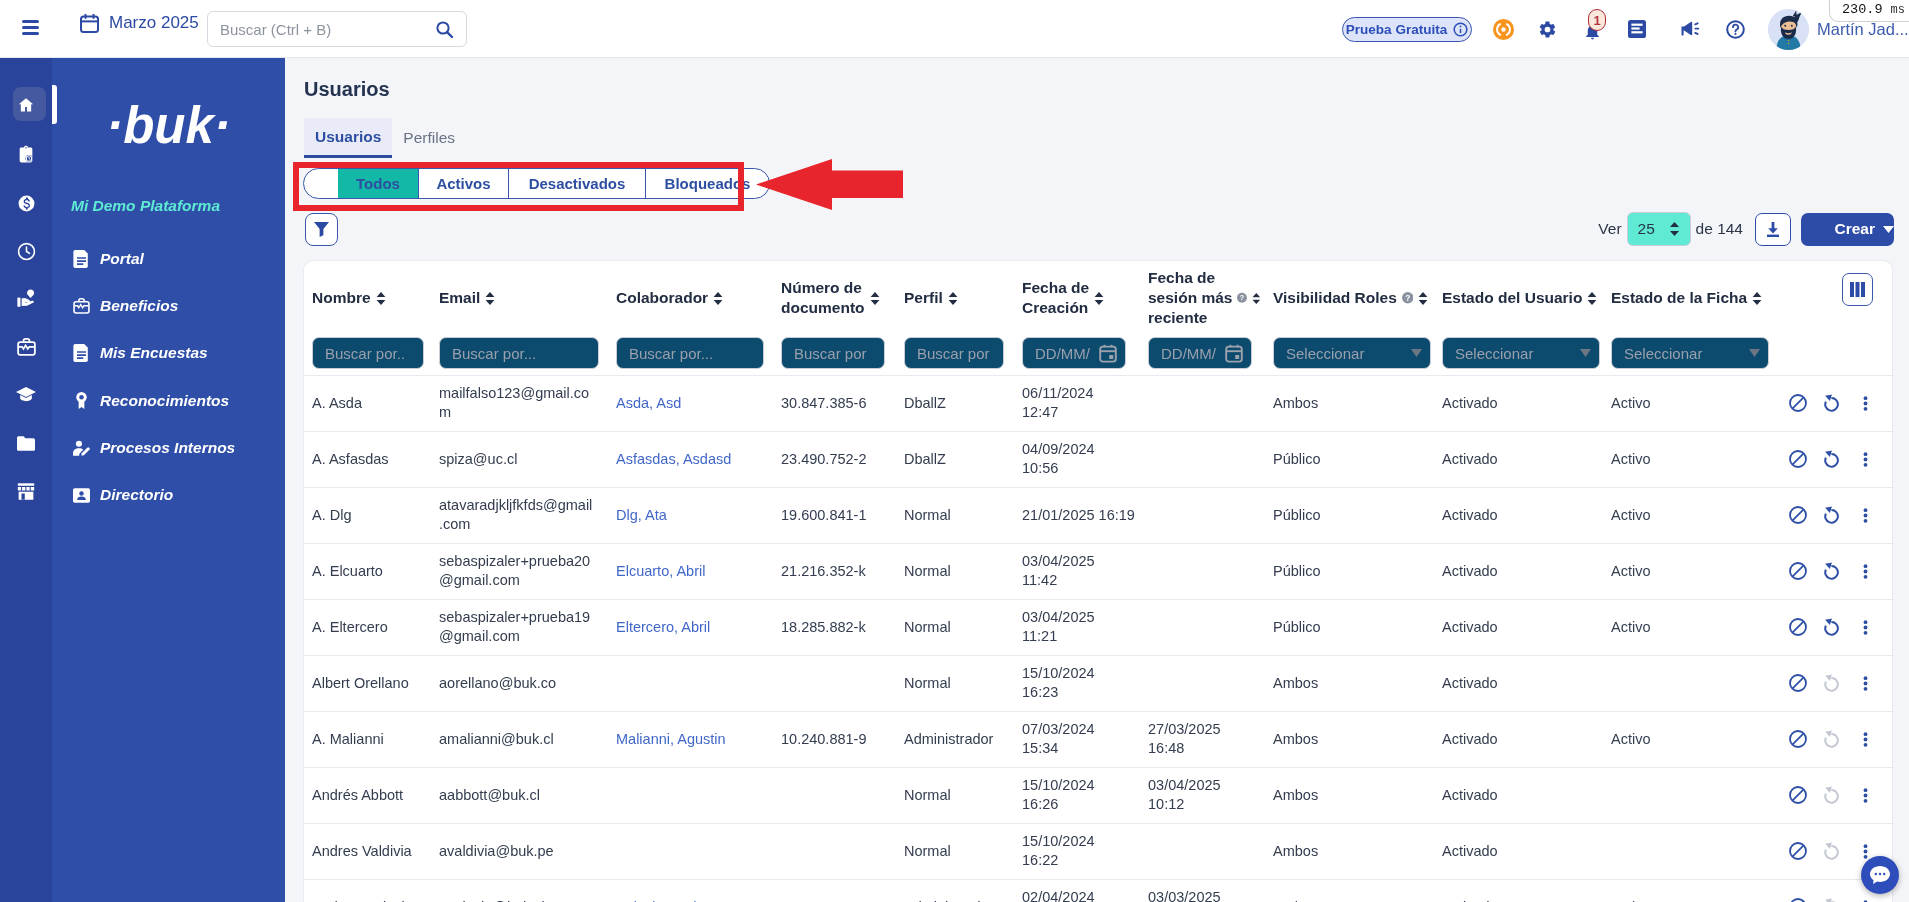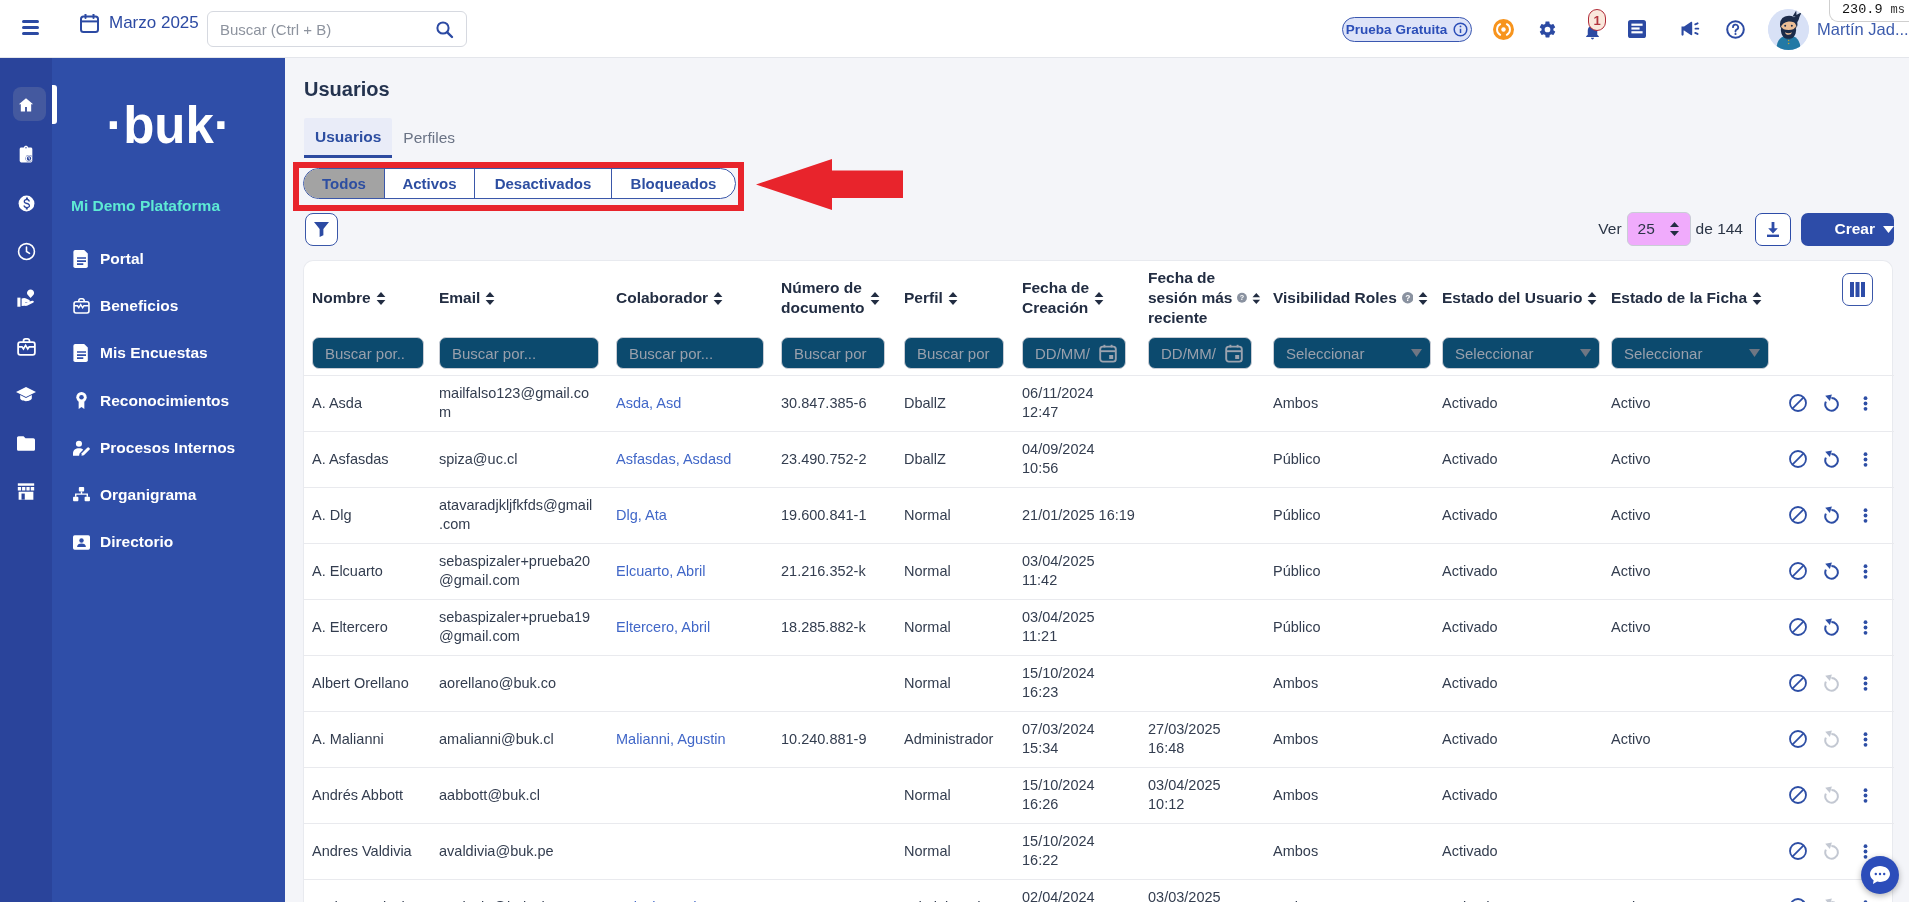--- a/index.html
+++ b/index.html
@@ -18,43 +18,43 @@
 .ticon { position:absolute; top:20px; width:18px; height:18px; }
 .avatar { position:absolute; left:1768px; top:9px; width:41px; height:41px; border-radius:50%; background:#D8E1F6; overflow:hidden; }
 .uname { position:absolute; left:1817px; top:20px; color:#3D5CAD; font-size:16.5px; }
 .perf { position:absolute; right:0; top:0; height:22px; background:#fff; border:1px solid #cfcfcf; border-top:none; border-right:none; border-radius:0 0 0 9px; padding:2px 4px 0 12px; font-family:"Liberation Mono", monospace; font-size:13.5px; color:#111; z-index:99;margin-left:28px; }
 .perf small{ font-size:12px; color:#333; }
 
 
 .rail { position:absolute; left:0; top:58px; width:52px; height:844px; background:#2A449B; z-index:20; }
 .rail .it { position:absolute; left:0; width:52px; height:40px; display:flex; align-items:center; justify-content:center; }
 .rail .active-bg { position:absolute; left:13px; top:29px; width:33px; height:34px; background:#44599F; border-radius:8px; }
-.panel { position:absolute; left:52px; top:58px; width:233px; height:844px; background:#2F4EA8; z-index:20; }
+.panel { position:absolute; left:52px; top:58px; width:233px; height:844px; background:#2F4EA8; z-index:20;font-style:italic; }
 .activebar { position:absolute; left:0px; top:27px; width:5px; height:39px; background:#fff; border-radius:0 3px 3px 0; }
 .logo { position:absolute; left:0; top:38px; width:233px; text-align:center; color:#fff; font-size:51px; font-weight:700; letter-spacing:0; }
 .brand { position:absolute; left:19px; top:139px; color:#5eead4; font-size:15.5px; font-weight:700; }
 .nav { position:absolute; left:0; top:177px; width:233px; }
 .nav .ni { height:47.3px; display:flex; align-items:center; padding-left:21px; color:#fff; font-size:15.5px; font-weight:600; gap:10px; }
 .nav .ni svg { flex:0 0 17px; }
 
 
 .h1 { position:absolute; left:304px; top:78px; font-size:20px; font-weight:700; color:#24334F; }
 .tabs { position:absolute; left:304px; top:118px; display:flex; }
 .tab { height:40px; padding:0 11px; display:flex; align-items:center; font-size:15.5px; }
 .tab.on { background:#E9ECF8; color:#2D4EA1; font-weight:600; border-bottom:3px solid #2C4AA0; border-radius:2px 2px 0 0; }
 .tab.off { color:#6A7385; }
 .redbox { position:absolute; left:293px; top:162px; width:451px; height:49px; border:6px solid #E8242C; }
 .seg { position:absolute; left:303px; top:168px; height:31px; display:flex; border:1px solid #3A57A9; border-radius:16px; background:#fff; overflow:hidden; }
 .seg .s { display:flex; align-items:center; justify-content:center; font-size:15px; font-weight:600; color:#2D4EA1; border-right:1px solid #3A57A9; }
 .seg .s:last-child { border-right:none; }
-.seg .s.on { background:#a3a3a3; }
+.seg .s.on { background:#14b8a6;margin-left:34px; }
 .arrow { position:absolute; left:754px; top:157px; }
 .filterbtn { position:absolute; left:305px; top:213px; width:33px; height:33px; background:#fff; border:1px solid #3A57A9; border-radius:8px; display:flex; align-items:center; justify-content:center; }
 .toolbar { position:absolute; right:15px; top:212px; height:34px; display:flex; align-items:center; color:#2B3546; font-size:15.5px; }
-.versel { width:64px; height:34px; border:1px solid #C9CDD6; border-radius:6px; background:#f0abfc; display:flex; align-items:center; justify-content:space-between; padding:0 10px; margin:0 5px; color:#2B3546; }
+.versel { width:64px; height:34px; border:1px solid #C9CDD6; border-radius:6px; background:#5eead4; display:flex; align-items:center; justify-content:space-between; padding:0 10px; margin:0 5px; color:#2B3546; }
 .dlbtn { width:36px; height:33px; border:1.5px solid #2D4CA8; border-radius:7px; background:#fff; display:flex; align-items:center; justify-content:center; margin-left:12px; }
 .crear { width:93px; height:33px; background:#2D4CA8; border-radius:7px; color:#fff; font-size:15.5px; font-weight:600; display:flex; align-items:center; justify-content:flex-end; gap:8px; margin-left:10px; }
 
 
 .card { position:absolute; left:303px; top:260px; width:1590px; height:642px; background:#fff; border:1px solid #E8EAEF; border-bottom:none; border-radius:10px 10px 0 0; }
 .colsbtn { position:absolute; left:1538px; top:12px; width:31px; height:33px; border:1px solid #3A57A9; border-radius:7px; background:#fff; display:flex; align-items:center; justify-content:center; }
 table { border-collapse:collapse; table-layout:fixed; width:1590px; }
 col.c1{width:127px} col.c2{width:177px} col.c3{width:165px} col.c4{width:123px} col.c5{width:118px} col.c6{width:126px} col.c7{width:125px} col.c8{width:169px} col.c9{width:169px} col.c10{width:170px} col.c11{width:121px}
 th { text-align:left; font-size:15.5px; font-weight:700; color:#222D42; padding:0 4px 0 8px; vertical-align:middle; height:74px; line-height:20px; }
 th .hwrap { display:flex; align-items:center; gap:5px; } th .hwrap > span { white-space:nowrap; }
@@ -244,26 +244,20 @@
     <div class="ni"><svg width="14" height="18" viewBox="0 0 14 19">
           <circle cx="7" cy="5.5" r="5.5" fill="#fff"></circle>
           <circle cx="7" cy="5.5" r="2.4" fill="#2F4EA8"></circle>
           <path fill="#fff" d="M4 10h6v8l-3-2.2L4 18z"></path>
         </svg>Reconocimientos</div>
     <div class="ni"><svg width="18" height="16" viewBox="0 0 20 18">
           <circle cx="7" cy="4" r="3.6" fill="#fff"></circle>
           <path fill="#fff" d="M0 15.5C0 11.6 3.1 9.4 7 9.4c2 0 3.8.6 5 1.7l-4.3 4.4-.5 2.5H0z"></path>
           <path fill="#fff" d="M10.3 15.1 16.8 8.6a1.5 1.5 0 0 1 2.1 0l.4.4a1.5 1.5 0 0 1 0 2.1l-6.5 6.5-2.8.6z"></path>
         </svg>Procesos Internos</div>
-    <div class="ni"><svg width="17" height="16" viewBox="0 0 19 18">
-          <rect x="6.5" y="0" width="6" height="5" rx="1" fill="#fff"></rect>
-          <rect x="0" y="11" width="6" height="5" rx="1" fill="#fff"></rect>
-          <rect x="13" y="11" width="6" height="5" rx="1" fill="#fff"></rect>
-          <path d="M9.5 5v3M3 11V8h13v3" stroke="#fff" stroke-width="1.6" fill="none"></path>
-        </svg>Organigrama</div>
     <div class="ni"><svg width="17" height="15" viewBox="0 0 20 17">
           <rect x="0" y="0" width="20" height="17" rx="2" fill="#fff"></rect>
           <circle cx="10" cy="6.2" r="2.6" fill="#2F4EA8"></circle>
           <path fill="#2F4EA8" d="M4.8 13.8c0-2.6 2.3-4 5.2-4s5.2 1.4 5.2 4z"></path>
         </svg>Directorio</div>
   </div>
 </div>
 
 <div class="h1">Usuarios</div>
 <div class="tabs">

